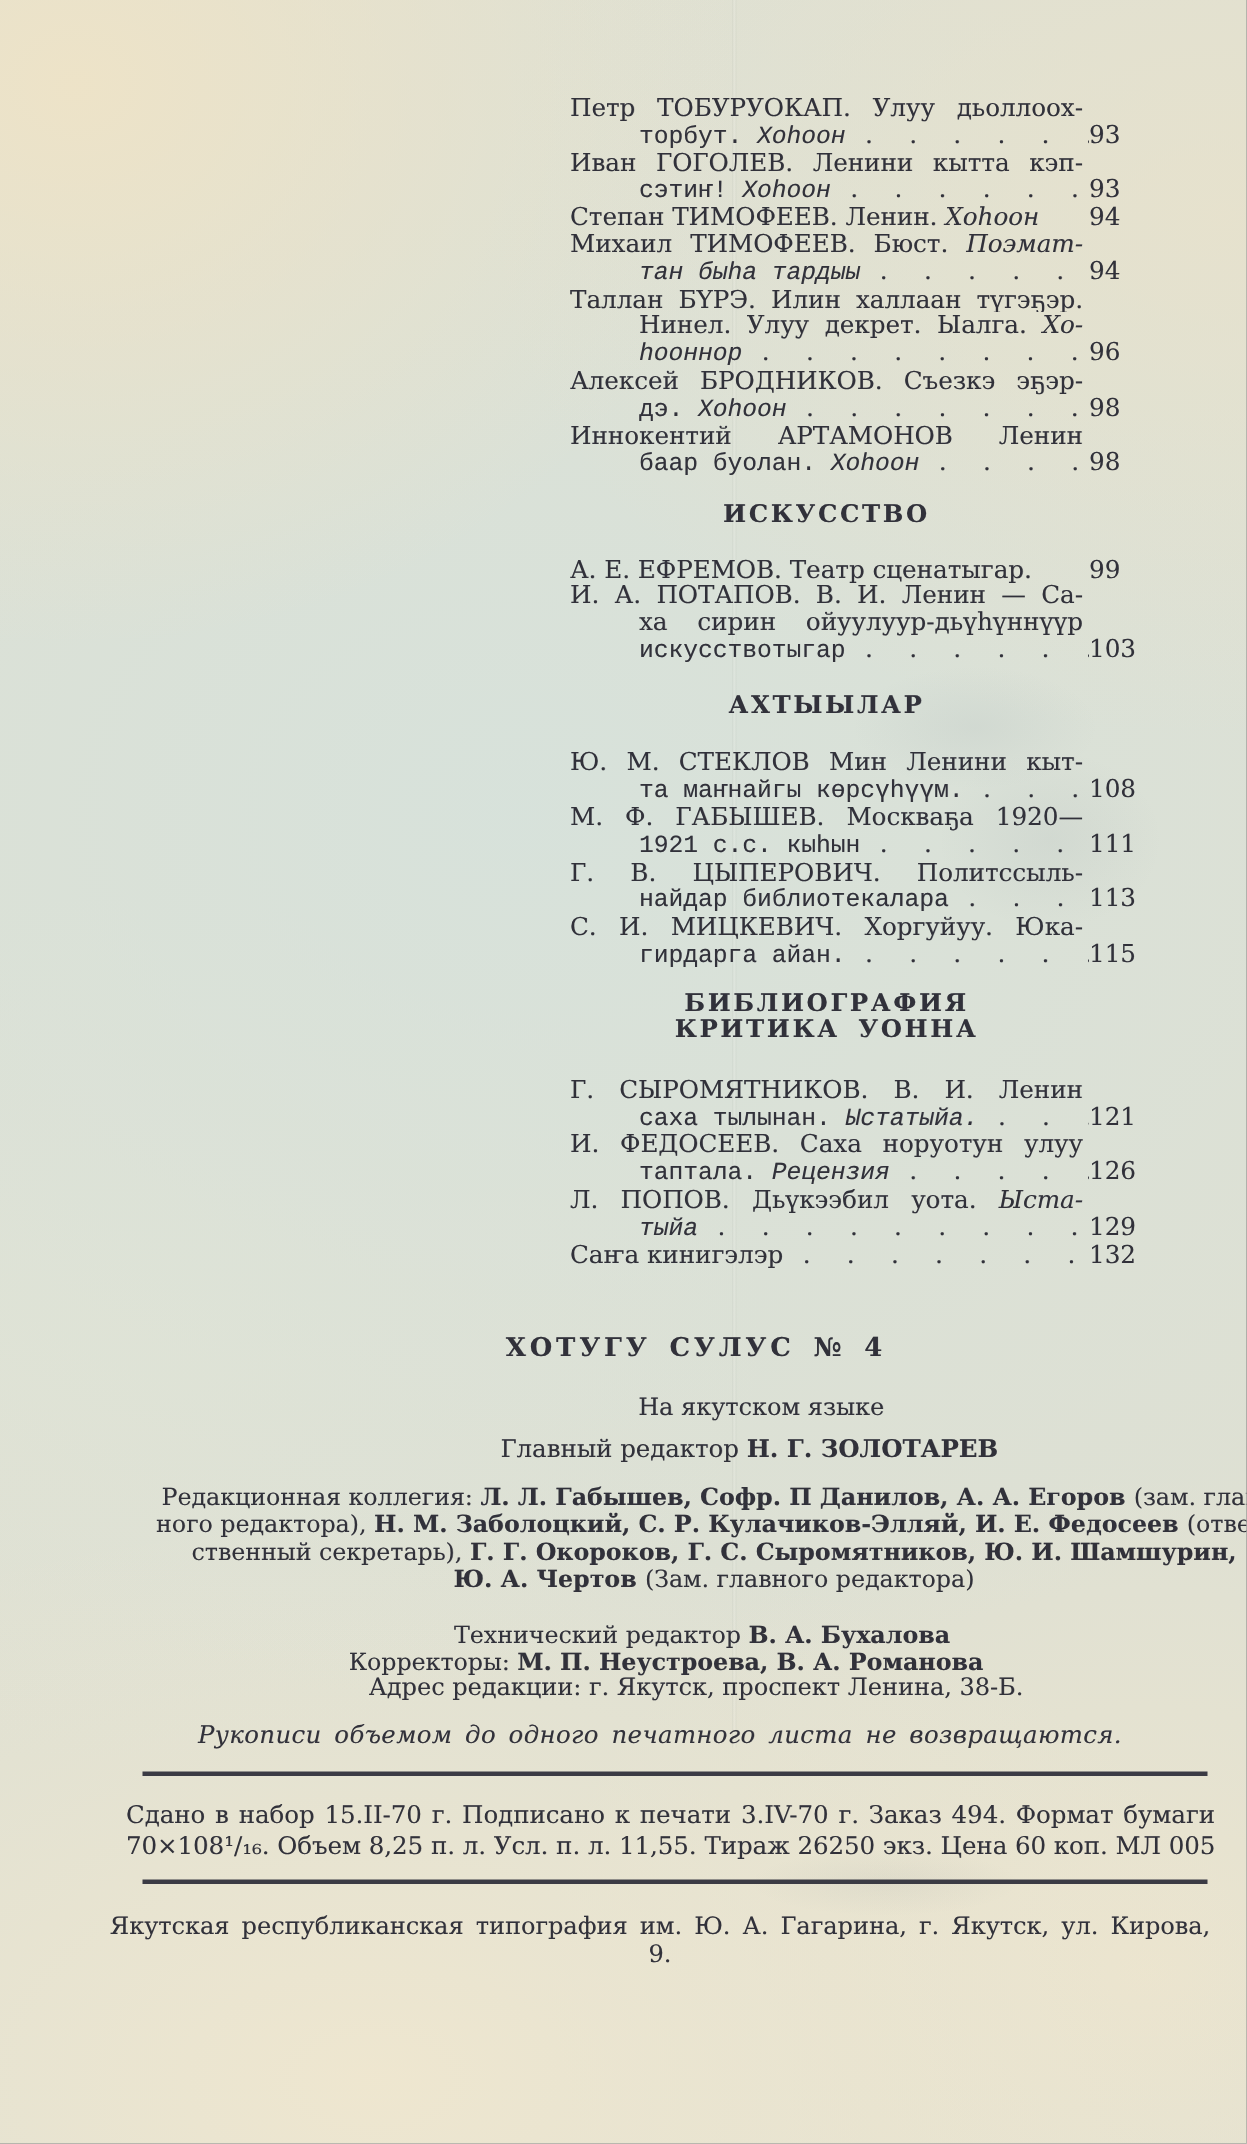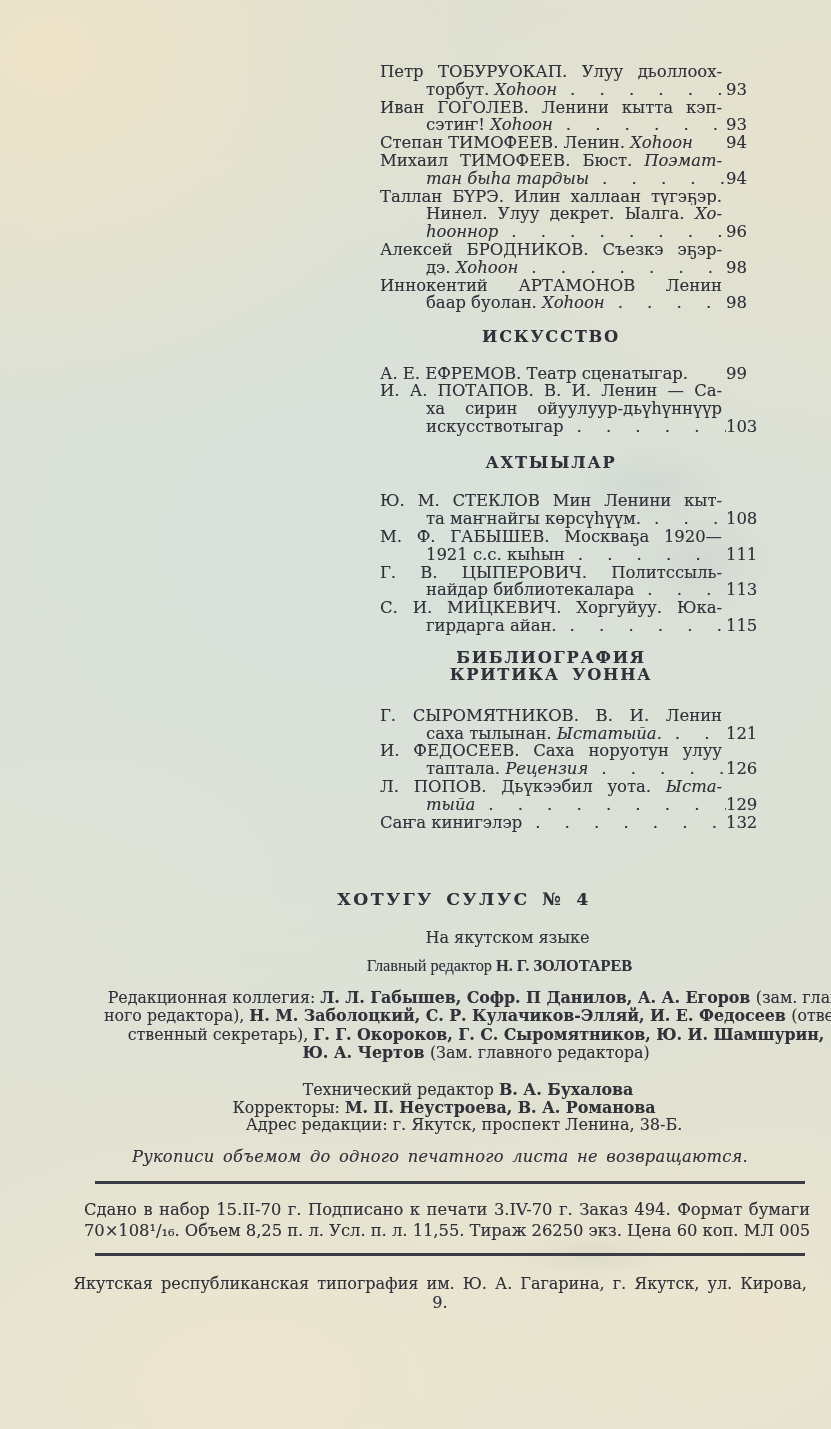--- a/index.html
+++ b/index.html
@@ -24,32 +24,32 @@
   }
   .ghost {
     position:absolute; pointer-events:none; border-radius:50%;
     background:radial-gradient(ellipse closest-side, rgba(95,112,128,0.07), rgba(95,112,128,0) 75%);
   }
   
   #toc { position:absolute; left:380px; top:63px; width:398px; font-size:16.4px; line-height:17.8px; }
   .toc-line { box-sizing:border-box; width:342px; text-align:justify; text-align-last:justify; white-space:nowrap; overflow:hidden; }
   .toc-line.cont { padding-left:46px; }
   .toc-last { display:flex; align-items:baseline; width:398px; }
-  .toc-last.cont .txt { padding-left:46px; }
+  .toc-last.cont .txt { padding-left:46px;font-family:Liberation Mono, monospace; }
   .toc-last .txt { white-space:nowrap; }
   .leader { flex:1 1 auto; overflow:hidden; white-space:nowrap; word-spacing:19px; padding:0 8px 0 13px; }
   .pg { flex:0 0 52px; }
   .sec-h { width:342px; text-align:center; font-weight:bold; letter-spacing:1.8px; word-spacing:5px; line-height:17.5px; font-size:16.2px; }
   .it { font-style:italic; }
   .bd { font-weight:bold; }
   
   .abs { position:absolute; box-sizing:border-box; }
   .col-title  { top:889px;  left:0; width:802px; text-align:center; padding-left:126px; font-weight:bold; font-size:17.2px; letter-spacing:2.6px; word-spacing:4px; }
   .col-lang   { top:928px;  left:4px; width:831px; text-align:center; padding-left:176px; font-size:16px; }
-  .col-chief  { top:956px;  left:0; width:831px; text-align:center; padding-left:168px; font-size:16.3px;font-family:Liberation Serif, serif; }
+  .col-chief  { top:956px;  left:0; width:831px; text-align:center; padding-left:168px; font-size:16.3px; }
   .col-board  { top:989px;  left:66px; width:748px; text-align:center; font-size:15.8px; line-height:18.4px;margin-left:36px; }
   .col-tech   { top:1080px; left:66px; width:748px; text-align:center; padding-left:56px; font-size:15.8px; }
   .col-proof  { top:1098px; left:66px; width:748px; text-align:center; padding-left:8px;  font-size:15.8px; }
   .col-addr   { top:1115px; left:66px; width:748px; text-align:center; padding-left:48px; font-size:16px; }
   .col-note   { top:1147px; left:66px; width:748px; text-align:center; font-style:italic; font-size:16.2px; letter-spacing:0.3px; word-spacing:3px; }
   .rule       { left:95px; width:710px; height:3px; background:#3b3b44; }
   .rule-1 { top:1181px; }
   .rule-2 { top:1253px; }
   .col-print  { top:1199px; left:84px; width:726px; font-size:16.3px; line-height:21px; }
   .col-print .jline { text-align:justify; text-align-last:justify; white-space:nowrap; overflow:hidden; }

